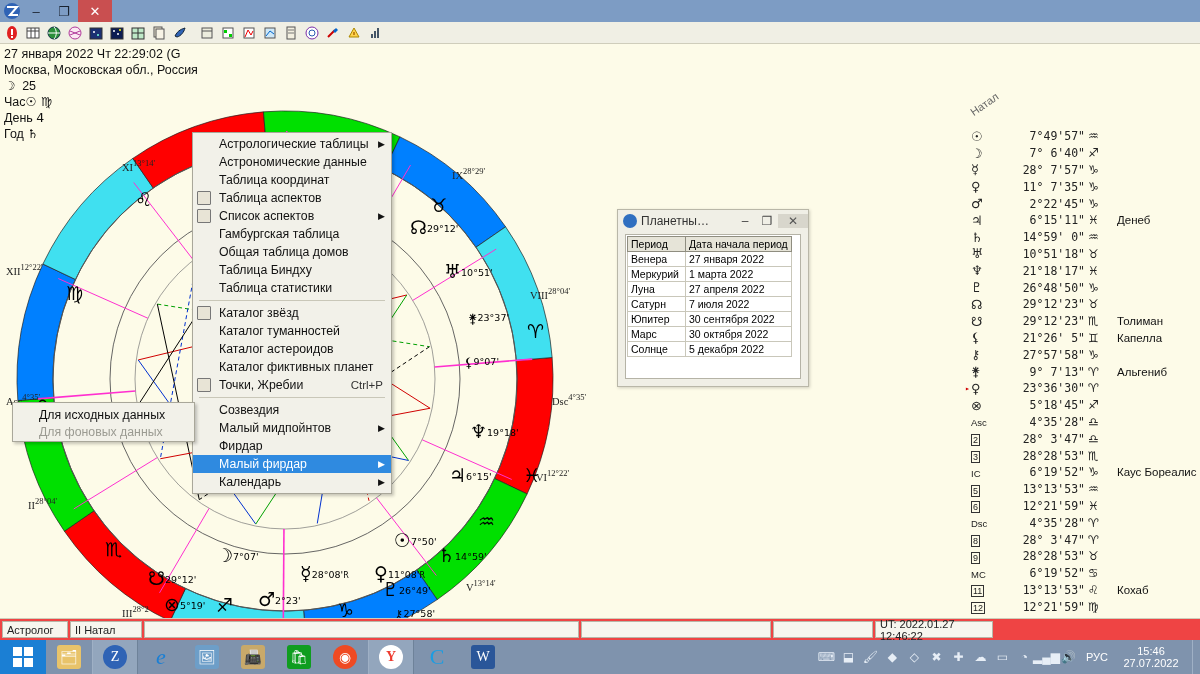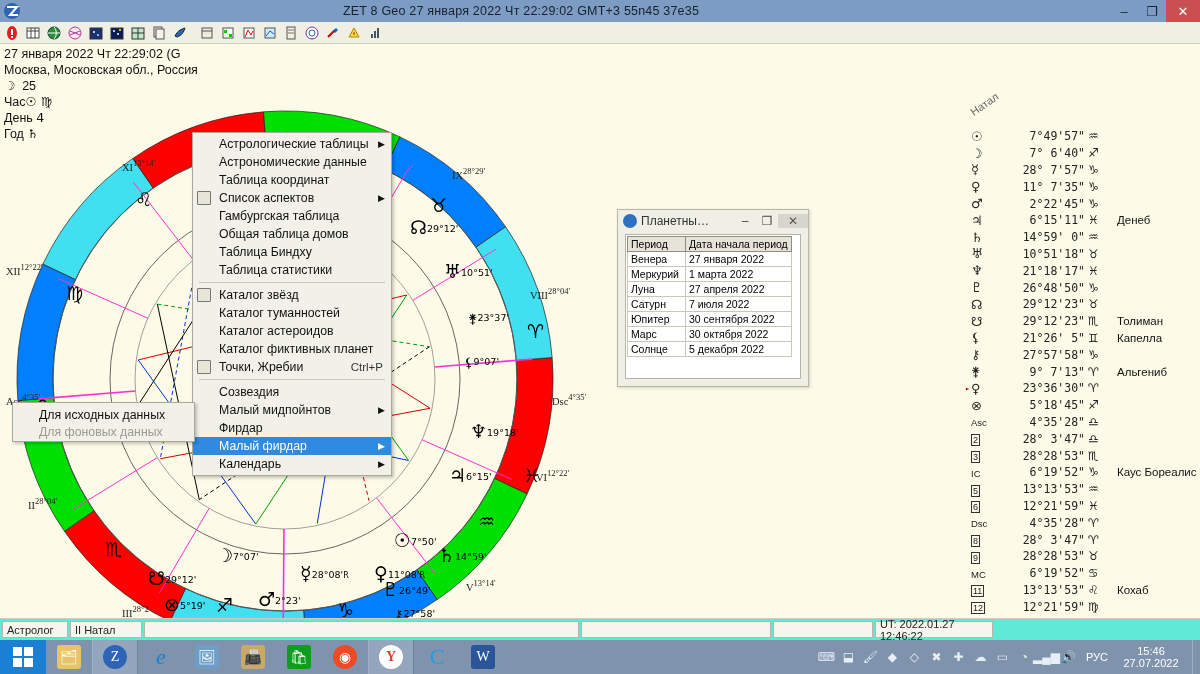--- a/index.html
+++ b/index.html
@@ -130,21 +130,21 @@
   .prow .psign{ width:20px; font-family:"DejaVu Sans",sans-serif; font-size:12px;
                 padding-left:3px; }
   .prow .pstar{ font-family:"Liberation Sans",sans-serif; font-size:11.5px; color:#111;
                 padding-left:12px; }
   .prow .retro{ color:#d00000; font-size:8px; width:6px; }
   .prow .boxg{ font-family:"Liberation Sans",sans-serif; font-size:9px;
                border:1px solid #333; padding:0 1px; line-height:10px; }
 
   
   #status{ position:absolute; left:0; top:618px; width:1200px; height:22px;
-           background:#5eead4; border-top:1px solid #cfcdbb; display:flex; align-items:center;
+           background:#ef4444; border-top:1px solid #cfcdbb; display:flex; align-items:center;
            padding:0 2px; gap:2px; }
   .sfield{ height:17px; border:1px solid #b8b6a8; background:#f7f6ee; font-size:11px;
            display:flex; align-items:center; padding:0 4px; color:#222; }
 
   
   #taskbar{ position:absolute; left:0; top:640px; width:1200px; height:34px;
             background:#7f93ad; display:flex; align-items:center; }
   #start{ width:46px; height:34px; background:#1b7fd4; display:flex;
           align-items:center; justify-content:center; }
   #start .w{ width:20px;height:20px; display:grid; grid-template-columns:1fr 1fr;
@@ -165,21 +165,20 @@
 </head>
 <body>
 
 <div id="titlebar">
   <div class="appicon">
     <svg width="20" height="20" viewBox="0 0 20 20">
       <circle cx="10" cy="10" r="8" fill="#2f63b5"></circle>
       <path d="M5 6h10l-7 8h8" stroke="#fff" stroke-width="2" fill="none"></path>
     </svg>
   </div>
-  <div class="title">ZET 8 Geo   27 января 2022  Чт  22:29:02 GMT+3 55n45  37e35</div>
   <div class="wbtn">–</div>
   <div class="wbtn">❐</div>
   <div class="wbtn close">✕</div>
 </div>
 
 <div id="toolbar">
   <div class="tbi">
       <svg width="16" height="16">
         <ellipse cx="8" cy="8" rx="5" ry="7" fill="#e02020"></ellipse>
         <rect x="7" y="4" width="2" height="6" fill="#fff"></rect>
@@ -667,20 +666,24 @@
         <span class="arr">▶</span>
       </div>
       <div class="mi">
         <span>Астрономические данные</span>
       </div>
       <div class="mi">
         <span>Таблица координат</span>
       </div>
       <div class="mi">
         <span class="ic"></span>
+        <span>Таблица аспектов</span>
+      </div>
+      <div class="mi">
+        <span class="ic"></span>
         <span>Список аспектов</span>
         <span class="arr">▶</span>
       </div>
       <div class="mi">
         <span>Гамбургская таблица</span>
       </div>
       <div class="mi">
         <span>Общая таблица домов</span>
       </div>
       <div class="mi">

